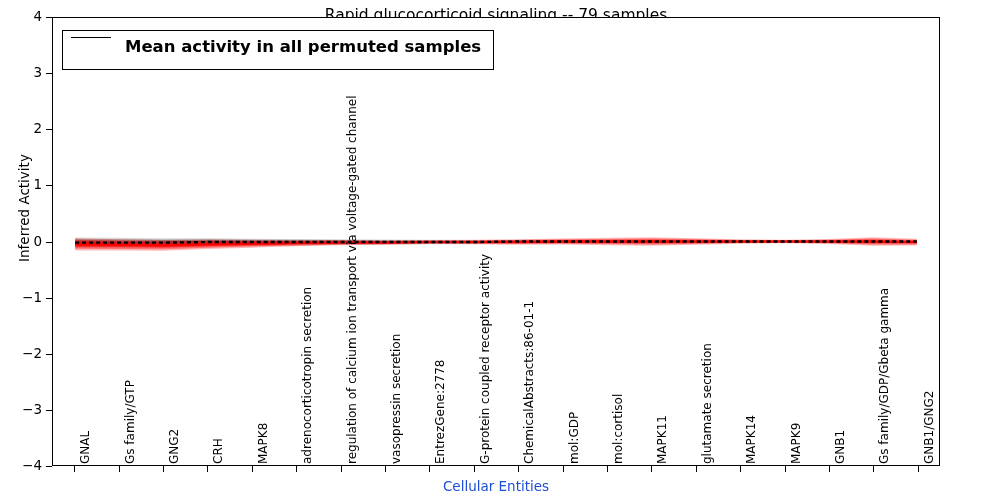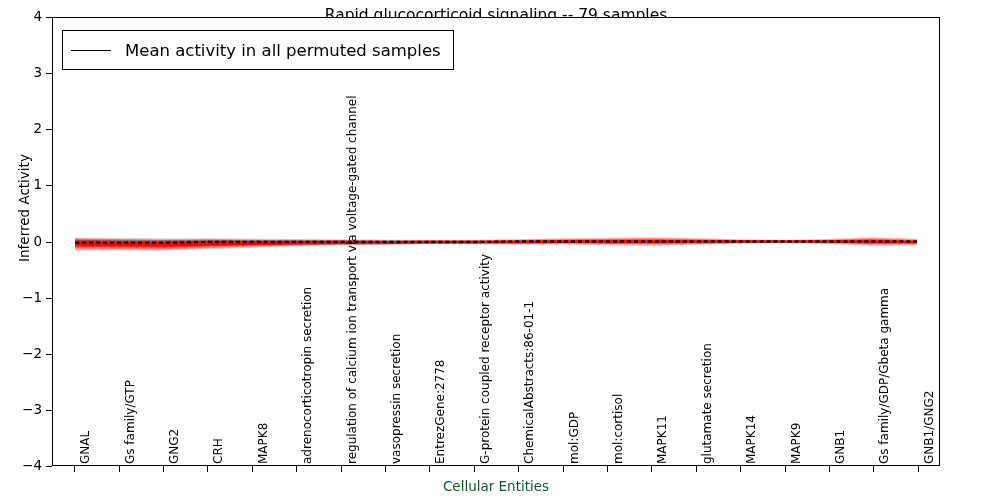--- a/index.html
+++ b/index.html
@@ -98,37 +98,37 @@
     transform-origin: left bottom;
     line-height: 12px;
   }
   #xlabel {
     position: absolute;
     left: 52px;
     top: 478px;
     width: 888px;
     text-align: center;
     font-size: 13.5px;
-    color: #14532d;
+    color: #1d4ed8;
     white-space: nowrap;
   }
   
   #legend {
     position: absolute;
     left: 62px;
     top: 30px;
     border: 1.2px solid #000;
     background: #ffffff;
     padding: 6px 12px 6px 8px;
     box-sizing: border-box;
   }
   .legend-row {
     display: flex;
-    align-items: center;
     height: 26px;
+    font-weight: bold;
   }
   .legend-swatch {
     width: 40px;
     height: 0;
     margin-right: 14px;
     flex: 0 0 auto;
   }
   .legend-text {
     font-size: 16.5px;
     color: #000;

